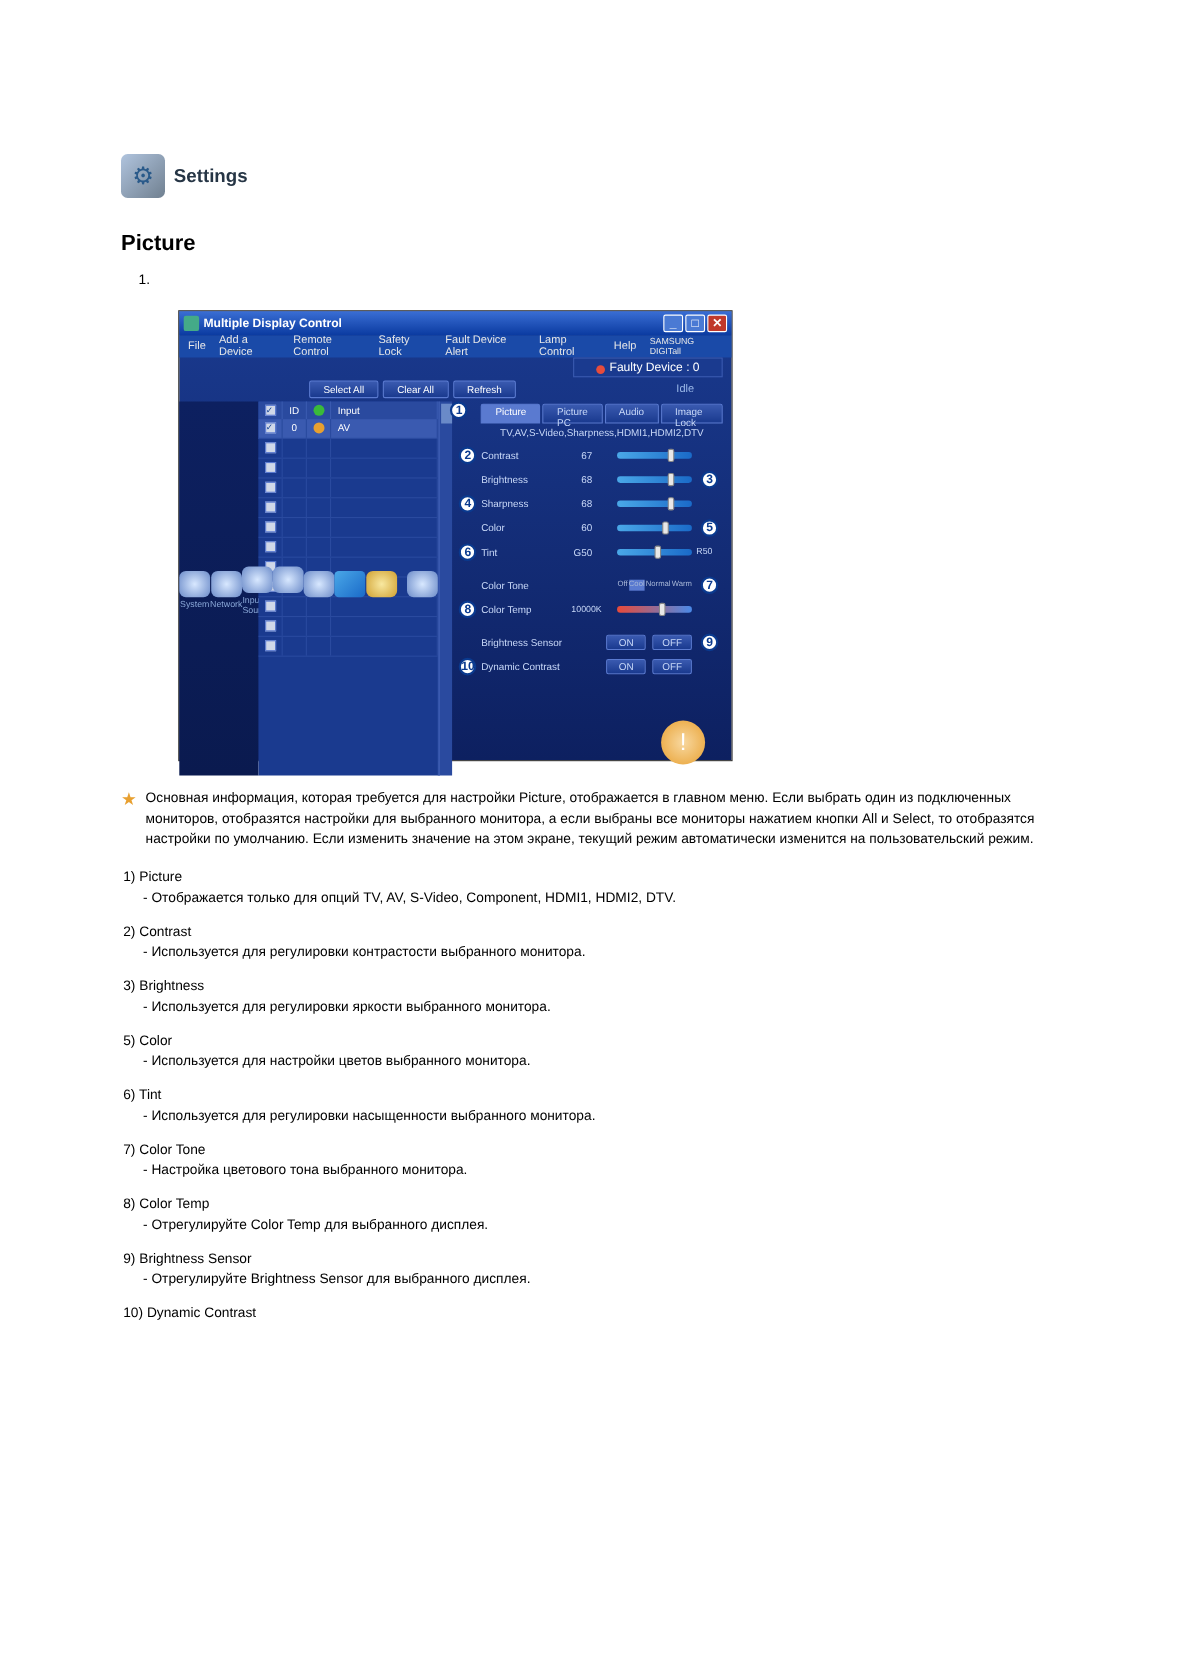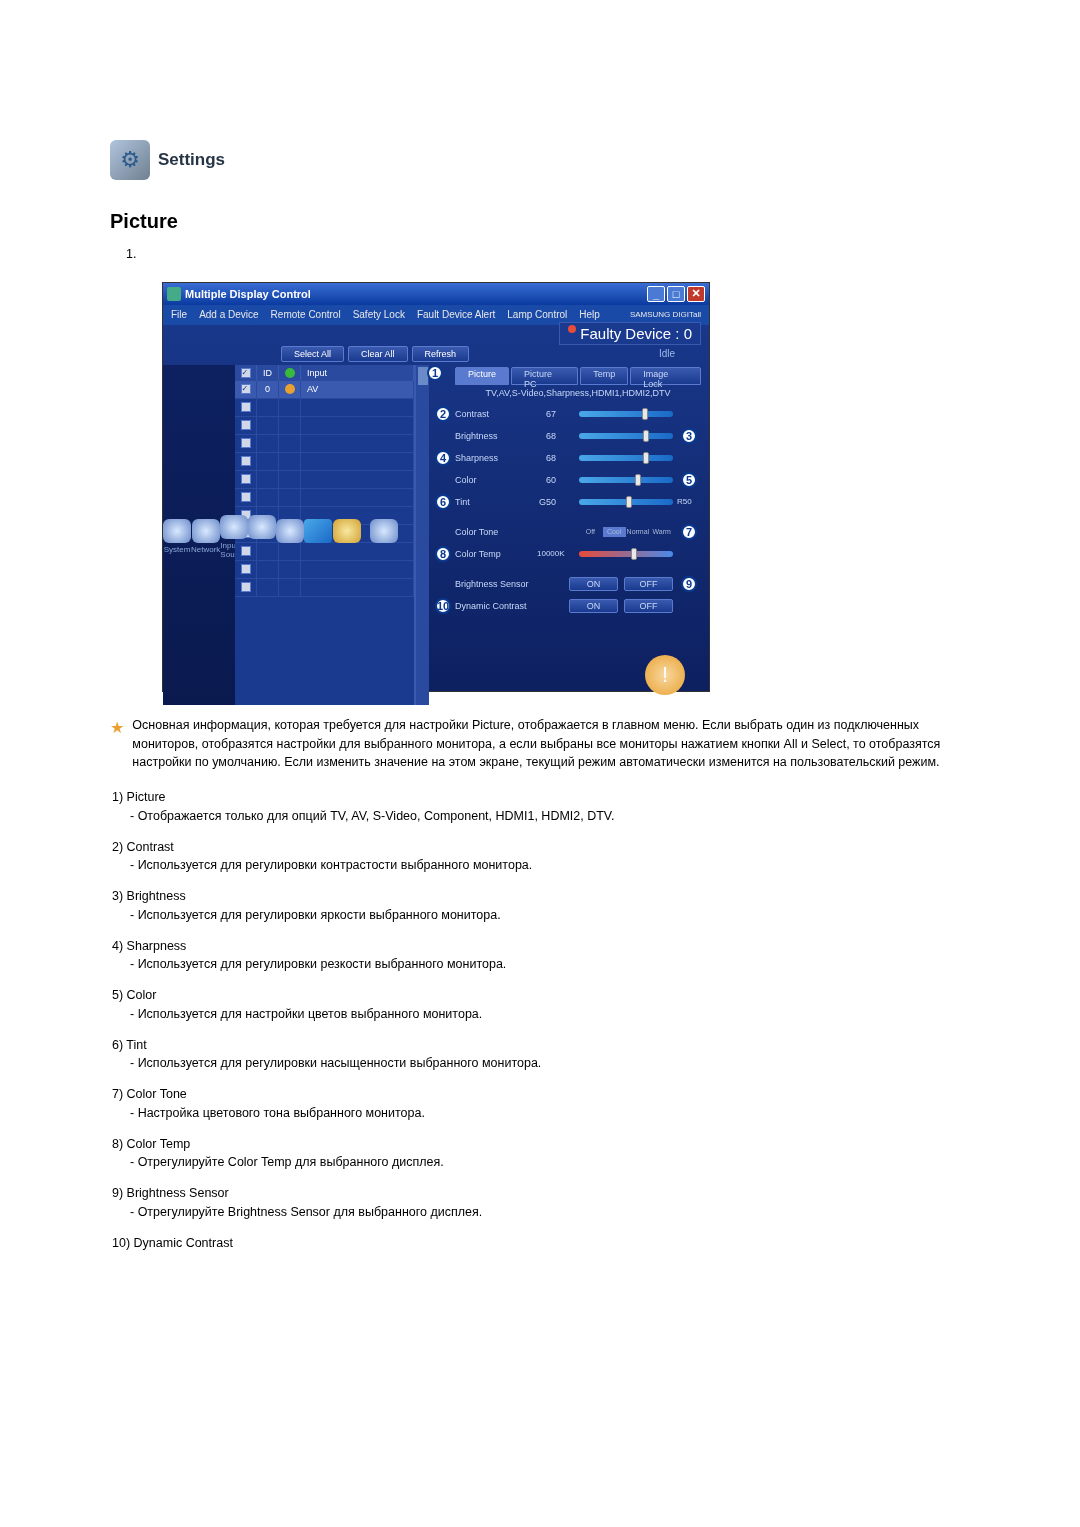--- a/index.html
+++ b/index.html
@@ -5,33 +5,33 @@
 *{margin:0;padding:0;box-sizing:border-box;}
 body{font-family:Arial,sans-serif;background:#fff;width:1080px;font-size:13px;color:#000;}
 .page{padding:140px 110px 40px 110px;}
 .header{display:flex;align-items:center;margin-bottom:30px;}
 .header-icon{width:40px;height:40px;background:linear-gradient(135deg,#b0c4de,#708090);border-radius:6px;position:relative;margin-right:8px;display:flex;align-items:center;justify-content:center;}
 .header-icon::after{content:"⚙";color:#2a5a8a;font-size:22px;}
 .header-title{font-size:17px;font-weight:bold;color:#263545;}
 .section-title{font-size:20px;font-weight:bold;margin-bottom:12px;color:#000;}
 .intro-list{margin-left:16px;margin-bottom:18px;}
 .intro-item{display:flex;gap:6px;line-height:1.5;font-size:12.5px;}
-.screenshot{width:548px;height:410px;margin:10px auto 24px 52px;background:linear-gradient(180deg,#1a3a8f 0%,#0d2060 100%);border:1px solid #333;position:relative;font-family:Tahoma,sans-serif;font-size:10px;color:#fff;}
+.screenshot{width:504px;height:410px;margin:10px auto 24px 52px;background:linear-gradient(180deg,#1a3a8f 0%,#0d2060 100%);border:1px solid #333;position:relative;font-family:Tahoma,sans-serif;font-size:10px;color:#fff;}
 .titlebar{height:22px;background:linear-gradient(180deg,#3a6ed4 0%,#0a3aa0 100%);display:flex;align-items:center;padding:0 4px;font-size:11px;}
 .titlebar-icon{width:14px;height:14px;background:#4a8;border-radius:2px;margin-right:4px;}
 .titlebar-title{flex:1;font-weight:bold;}
 .winbtn{width:18px;height:16px;margin-left:2px;display:flex;align-items:center;justify-content:center;font-size:11px;font-weight:bold;border:1px solid #fff;border-radius:2px;}
 .winbtn.min{background:#4a7ad4;}
 .winbtn.max{background:#4a7ad4;}
 .winbtn.close{background:#c0392b;}
 .menubar{height:20px;background:#1a4aa8;display:flex;align-items:center;padding:0 8px;gap:12px;font-size:10px;}
 .menubar span{color:#e8e8e8;}
 .brand{margin-left:auto;font-size:8px;color:#d8e8ff;}
 .faultybar{height:18px;display:flex;justify-content:flex-end;align-items:center;padding-right:8px;}
-.fault-badge{background:#1a3a8f;border:1px solid #3a5ab0;padding:2px 8px;font-size:15px;color:#fff;display:flex;align-items:flex-start;gap:4px;}
+.fault-badge{background:#1a3a8f;border:1px solid #3a5ab0;padding:2px 20px;font-size:11px;color:#fff;display:flex;align-items:flex-end;gap:4px;}
 .fault-dot{width:8px;height:8px;background:#e74c3c;border-radius:50%;}
 .toolbar{height:22px;display:flex;align-items:center;padding:0 14px 0 118px;gap:4px;}
 .tbtn{background:linear-gradient(180deg,#3a5ab0,#1a3a8f);border:1px solid #5a7ad0;padding:2px 12px;font-size:9px;color:#fff;border-radius:2px;}
 .status-label{margin-left:auto;font-size:10px;color:#9ab8e8;margin-right:20px;}
 .content{display:flex;height:340px;}
 .sidebar{width:72px;background:linear-gradient(180deg,#0d2060,#0a1a4f);display:flex;flex-direction:row;align-items:center;padding-top:4px;}
 .sb-item{width:68px;height:46px;display:flex;flex-direction:column;align-items:center;justify-content:center;font-size:8px;color:#8aa8d8;cursor:pointer;}
 .sb-item.active{color:#f4c74a;}
 .sb-icon{width:28px;height:24px;background:radial-gradient(circle,#d8e8ff,#6a8ac8);border-radius:6px;margin-bottom:2px;position:relative;}
 .sb-item.active .sb-icon{background:radial-gradient(circle,#f8e8a0,#d0a030);}
@@ -274,21 +274,21 @@
           </div>
       </div>
       <div class="scrollbar">
           <div class="scrollthumb"></div>
         </div>
       <div class="right-panel">
         <div class="callout" style="left:-2px;top:0;">1</div>
         <div class="tabs">
           <div class="tab active">Picture</div>
           <div class="tab">Picture PC</div>
-          <div class="tab">Temp</div>
+          <div class="tab">Audio</div>
           <div class="tab">Image Lock</div>
         </div>
         <div class="source-line">TV,AV,S-Video,Sharpness,HDMI1,HDMI2,DTV</div>
         <div class="ctrl-row">
             <div class="callout" style="left:-2px;">2</div>
             <span class="ctrl-label">Contrast</span>
             <span class="ctrl-val">67</span>
             <div class="slider">
               <div class="slider-thumb" style="left:67%"></div>
             </div>
@@ -370,21 +370,20 @@
 
   <div class="star-note">
     <span class="star">★</span>
     <span>Основная информация, которая требуется для настройки Picture, отображается в главном меню. Если выбрать один из подключенных мониторов, отобразятся настройки для выбранного монитора, а если выбраны все мониторы нажатием кнопки All и Select, то отобразятся настройки по умолчанию. Если изменить значение на этом экране, текущий режим автоматически изменится на пользовательский режим.</span>
   </div>
 
   <div class="def-list">
       <div class="def-item"><span>1)  Picture</span><span class="def-desc">- Отображается только для опций TV, AV, S-Video, Component, HDMI1, HDMI2, DTV.</span></div>
       <div class="def-item"><span>2)  Contrast</span><span class="def-desc">- Используется для регулировки контрастости выбранного монитора.</span></div>
       <div class="def-item"><span>3)  Brightness</span><span class="def-desc">- Используется для регулировки яркости выбранного монитора.</span></div>
-      <div class="def-item"><span>4)  Sharpness</span><span class="def-desc">- Используется для регулировки резкости выбранного монитора.</span></div>
       <div class="def-item"><span>5)  Color</span><span class="def-desc">- Используется для настройки цветов выбранного монитора.</span></div>
       <div class="def-item"><span>6)  Tint</span><span class="def-desc">- Используется для регулировки насыщенности выбранного монитора.</span></div>
       <div class="def-item"><span>7)  Color Tone</span><span class="def-desc">- Настройка цветового тона выбранного монитора.</span></div>
       <div class="def-item"><span>8)  Color Temp</span><span class="def-desc">- Отрегулируйте Color Temp для выбранного дисплея.</span></div>
       <div class="def-item"><span>9)  Brightness Sensor</span><span class="def-desc">- Отрегулируйте Brightness Sensor для выбранного дисплея.</span></div>
       <div class="def-item"><span>10)  Dynamic Contrast</span></div>
     </div>
 </div>
 
 </body></html>

